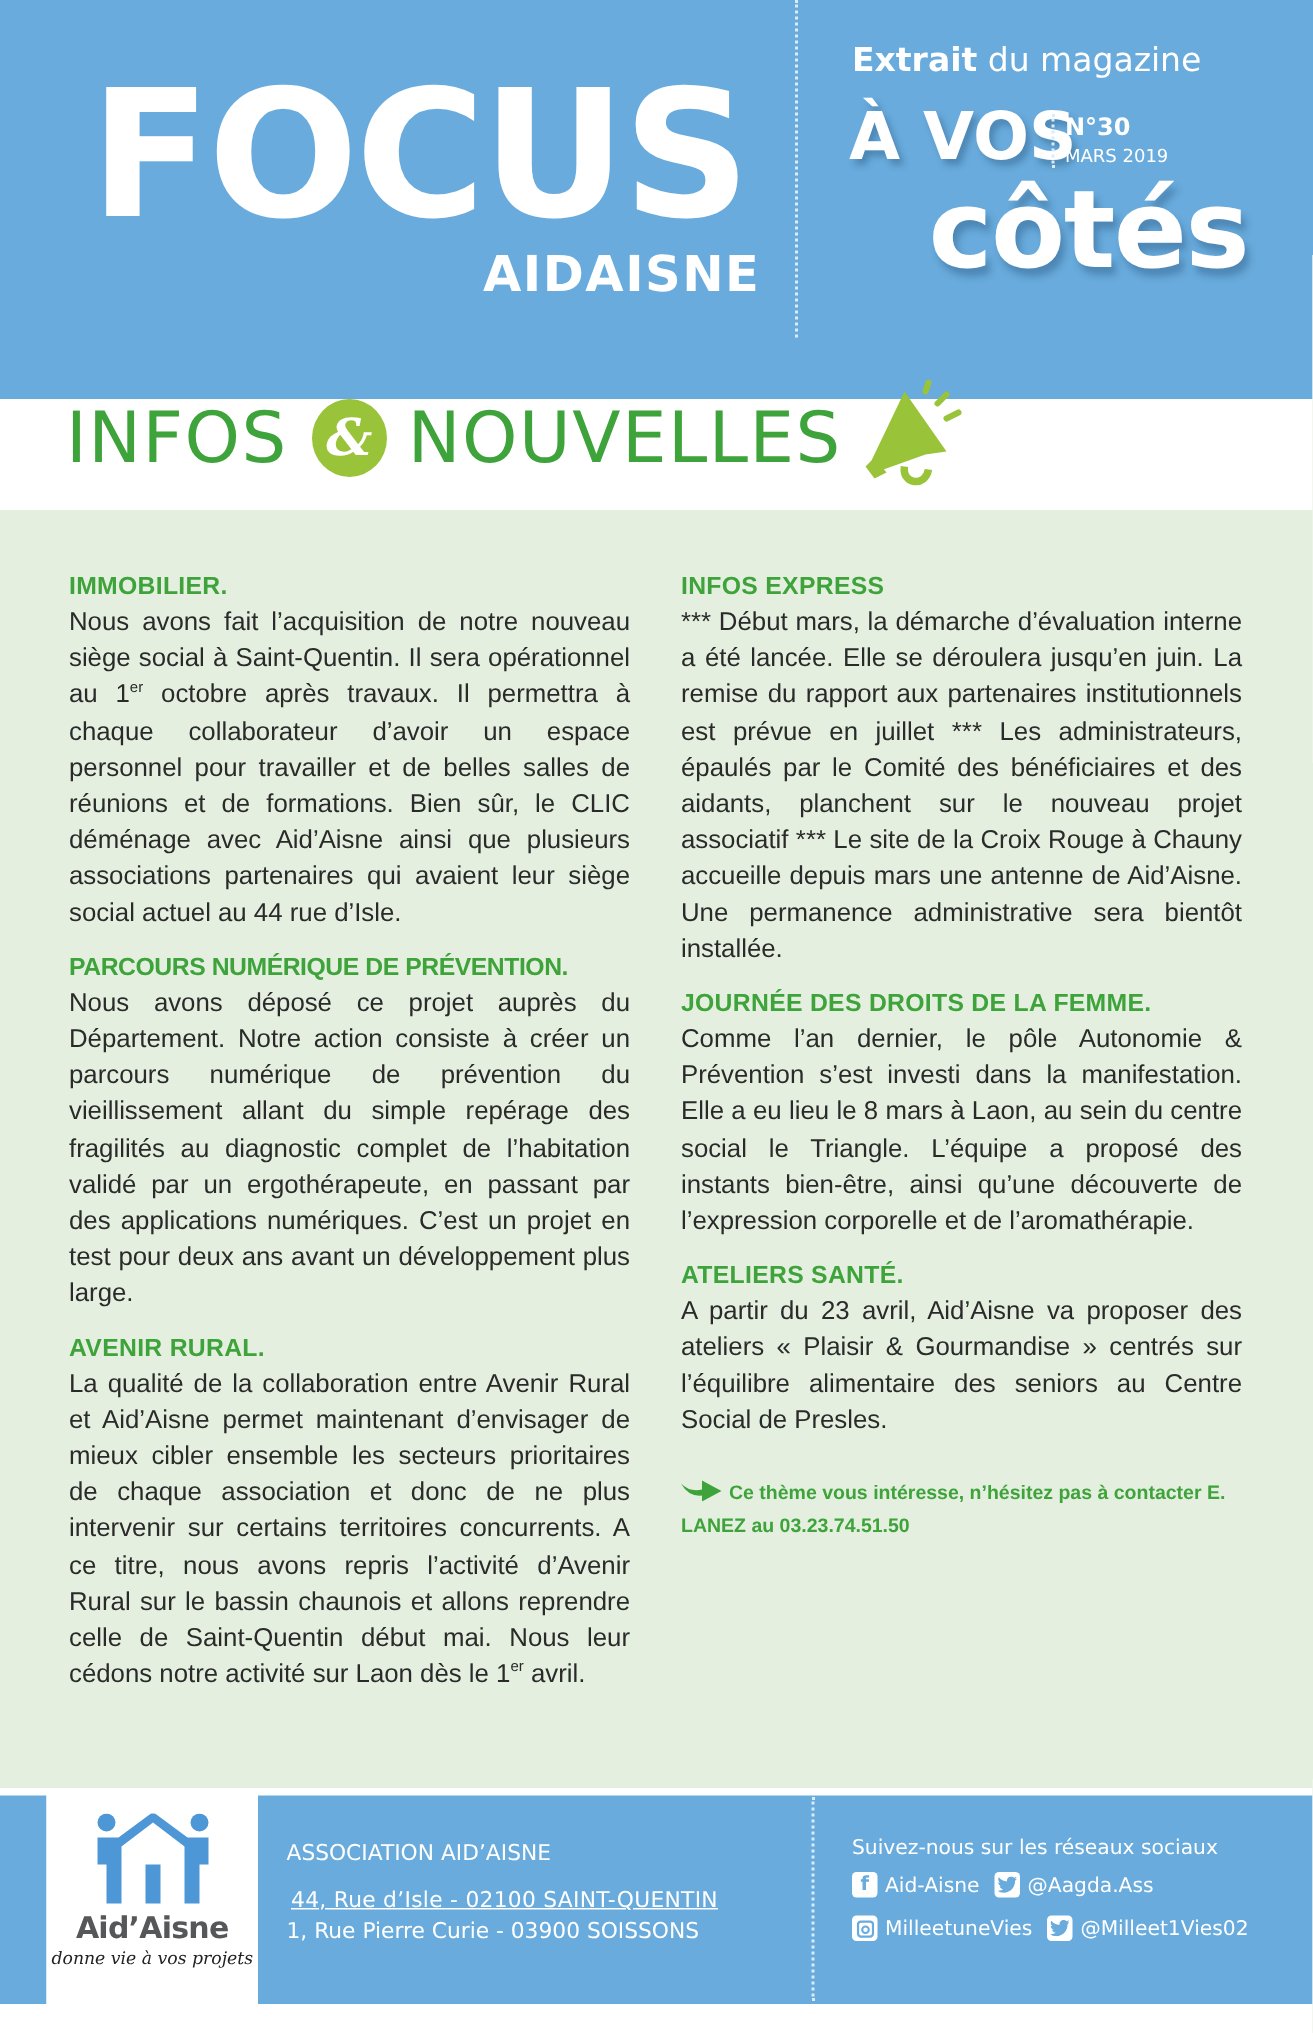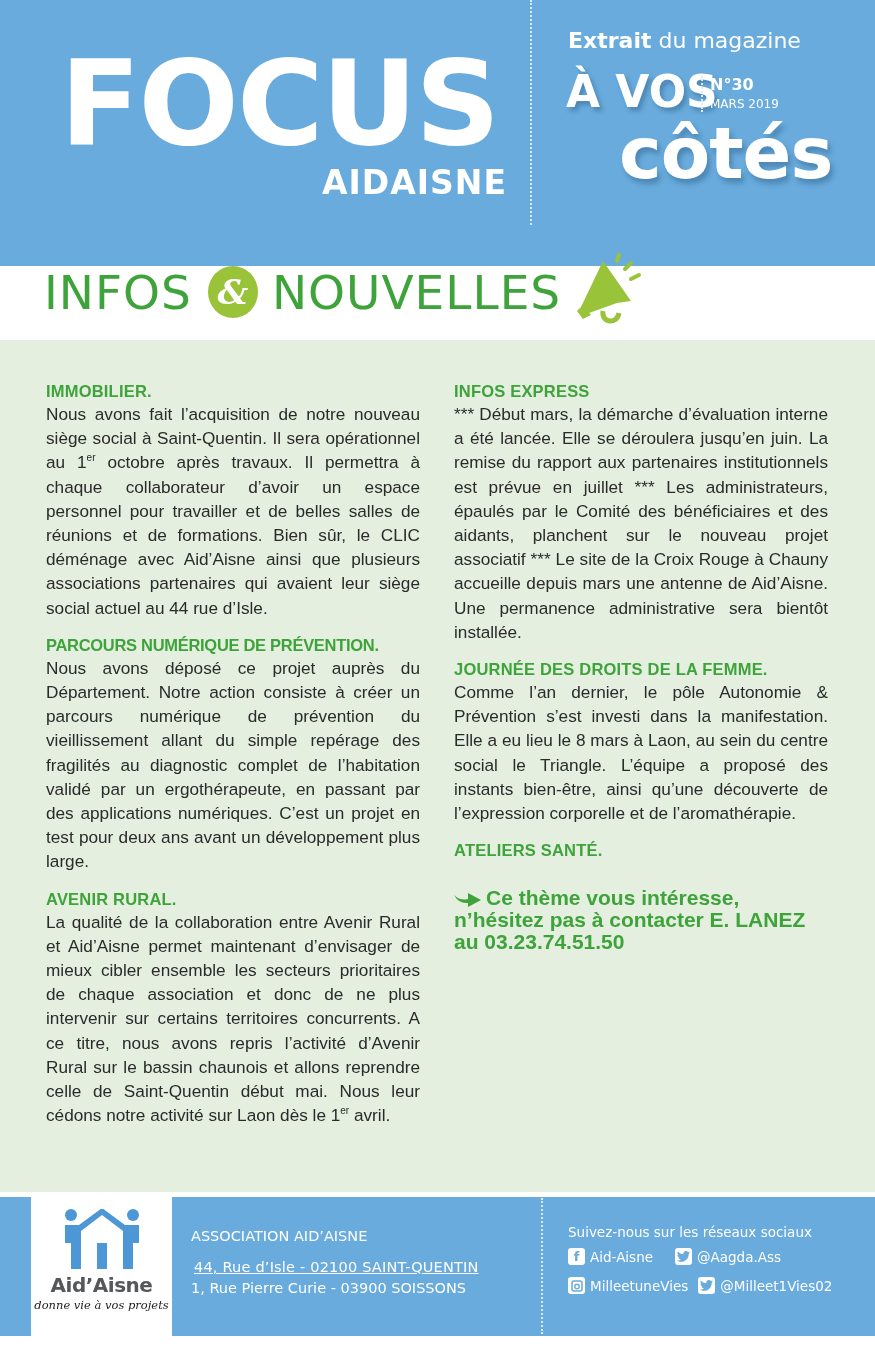--- a/index.html
+++ b/index.html
@@ -81,21 +81,21 @@
   .article h3 {
     margin: 0; color: #3ea33a; font-size: 16.5px; font-weight: 700; line-height: 22px;
     font-family: "Liberation Sans", sans-serif; letter-spacing: 0.2px;
   }
   .article p {
     margin: 0; color: #2a2a2a; font-size: 17.2px; line-height: 24.2px; text-align: justify;
     font-family: "Liberation Sans", sans-serif;
   }
   .article p sup { font-size: 10px; line-height: 0; }
   .contact-note {
-    margin-top: 26px; color: #3ea33a; font-weight: 700; font-size: 21px; line-height: 22px;
+    margin-top: 26px; color: #3ea33a; font-weight: 700; font-size: 13px; line-height: 22px;
     font-family: "Liberation Sans", sans-serif;
   }
   .contact-note .arrow-icon {
     display: inline-block; width: 28px; height: 16px; vertical-align: -2px; margin-right: 4px;
   }
 
   
   .footer-band {
     position: absolute; top: 1197px; height: 139px; background: #68abdc;
   }
@@ -136,21 +136,21 @@
     font-size: 13.5px; font-family: "DejaVu Sans", sans-serif;
   }
   .social-row.r1 { top: 1248px; }
   .social-row.r2 { top: 1277px; }
   .social-item { display: inline-flex; align-items: center; margin-right: 10px; }
   .social-icon {
     width: 17px; height: 17px; background: #fff; border-radius: 3px; color: #68abdc;
     display: inline-flex; align-items: center; justify-content: center; margin-right: 5px;
     font-weight: 700; font-size: 13px; font-family: "DejaVu Sans", sans-serif;
   }
-  .social-item.gap-left { margin-left: 12px; }
+  .social-item.gap-left { }
 </style>
 </head>
 <body>
 
 <div class="header">
   <div class="focus-title"><span>F</span><span class="o-plus"><span>O</span><span class="plus-mark">+</span></span><span>CUS</span></div>
   <div class="aidaisne-label">AIDAISNE</div>
 
   <div class="header-divider"></div>
 
@@ -196,20 +196,21 @@
     <div class="article">
       <h3>INFOS EXPRESS</h3>
       <p>*** Début mars, la démarche d’évaluation interne a été lancée. Elle se déroulera jusqu’en juin. La remise du rapport aux partenaires institutionnels est prévue en juillet *** Les administrateurs, épaulés par le Comité des bénéficiaires et des aidants, planchent sur le nouveau projet associatif *** Le site de la Croix Rouge à Chauny accueille depuis mars une antenne de Aid’Aisne. Une permanence administrative sera bientôt installée.</p>
     </div>
     <div class="article">
       <h3>JOURNÉE DES DROITS DE LA FEMME.</h3>
       <p>Comme l’an dernier, le pôle Autonomie &amp; Prévention s’est investi dans la manifestation. Elle a eu lieu le 8 mars à Laon, au sein du centre social le Triangle. L’équipe a proposé des instants bien-être, ainsi qu’une découverte de l’expression corporelle et de l’aromathérapie.</p>
     </div>
     <div class="article">
       <h3>ATELIERS SANTÉ.</h3>
+      <p>A partir du 23 avril, Aid’Aisne va proposer des ateliers « Plaisir &amp; Gourmandise » centrés sur l’équilibre alimentaire des seniors au Centre Social de Presles.</p>
     </div>
     <div class="contact-note">
       <svg class="arrow-icon" viewBox="0 0 28 16">
         <path d="M0 4 Q6 10 14 8 L14 2 L27 9 L14 16 L14 12 Q5 13 0 4 Z" fill="#3ea33a"></path>
       </svg><span>Ce thème vous intéresse, n’hésitez pas à contacter E. LANEZ au 03.23.74.51.50</span>
     </div>
   </div>
 </div>
 
 <div class="footer-band footer-left-strip"></div>

